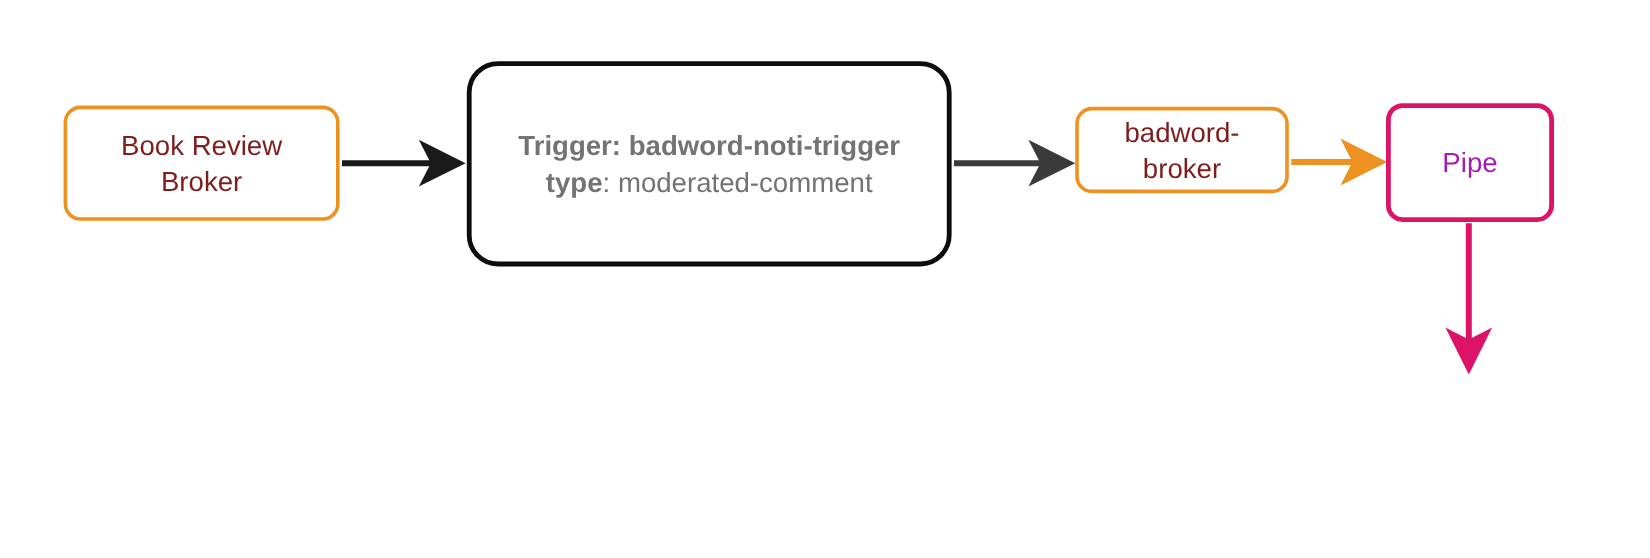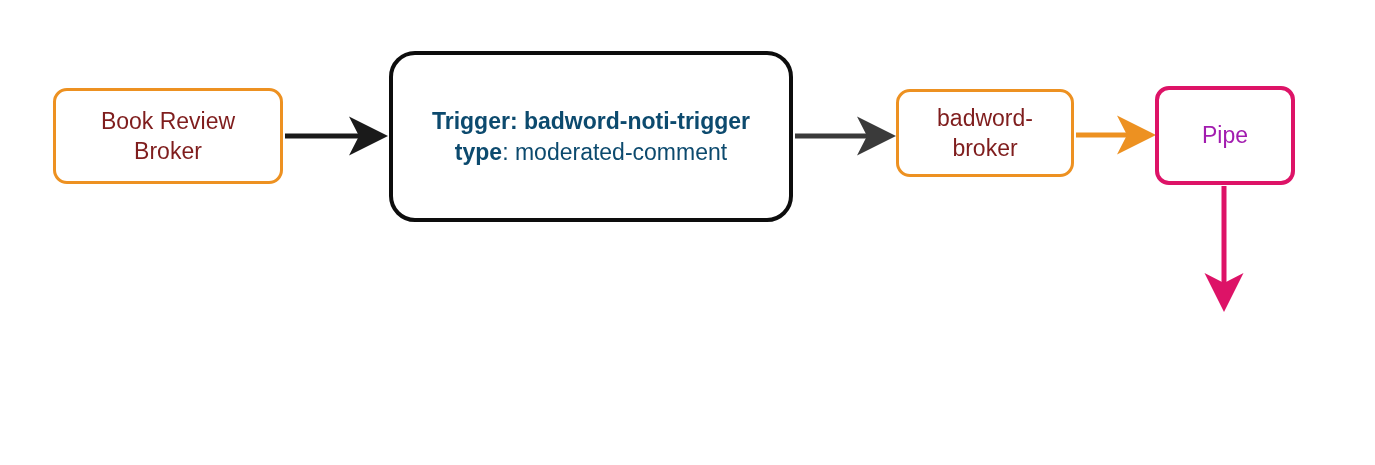--- a/index.html
+++ b/index.html
@@ -44,21 +44,21 @@
   }
   .node-crimson {
     border: 4px solid #DD1367;
     border-radius: 14px;
     color: #a21caf;
     font-size: 23px;
   }
   .node-black {
     border: 4px solid #0d0d0d;
     border-radius: 26px;
-    color: #0c4a6e;
+    color: #737373;
     font-size: 23px;
   }
   .node-label {
     display: block;
     padding: 0 8px;
     white-space: pre-line;
   }
   #node-trigger .trig-lines {
     display: block;
     padding: 0 14px;
@@ -106,21 +106,21 @@
 Broker</span>
   </div>
 
   <div class="node node-black" id="node-trigger" style="left:389px; top:51px; width:404px; height:171px;">
     <span class="trig-lines">
       <span class="trig-line"><span class="b">Trigger: badword-noti-trigger</span><span class="r"></span></span>
       <span class="trig-line"><span class="b">type</span><span class="r">: moderated-comment</span></span>
     </span>
   </div>
 
-  <div class="node node-orange" id="node-badword-broker" style="left:896px; top:89px; width:178px; height:88px;">
+  <div class="node node-orange" id="node-badword-broker" style="left:896px; top:89px; width:178px; height:72px;">
     <span class="node-label">badword-
 broker</span>
   </div>
 
   <div class="node node-crimson" id="node-pipe" style="left:1155px; top:86px; width:140px; height:99px;">
     <span class="node-label">Pipe</span>
   </div>
 
 
 </div>

